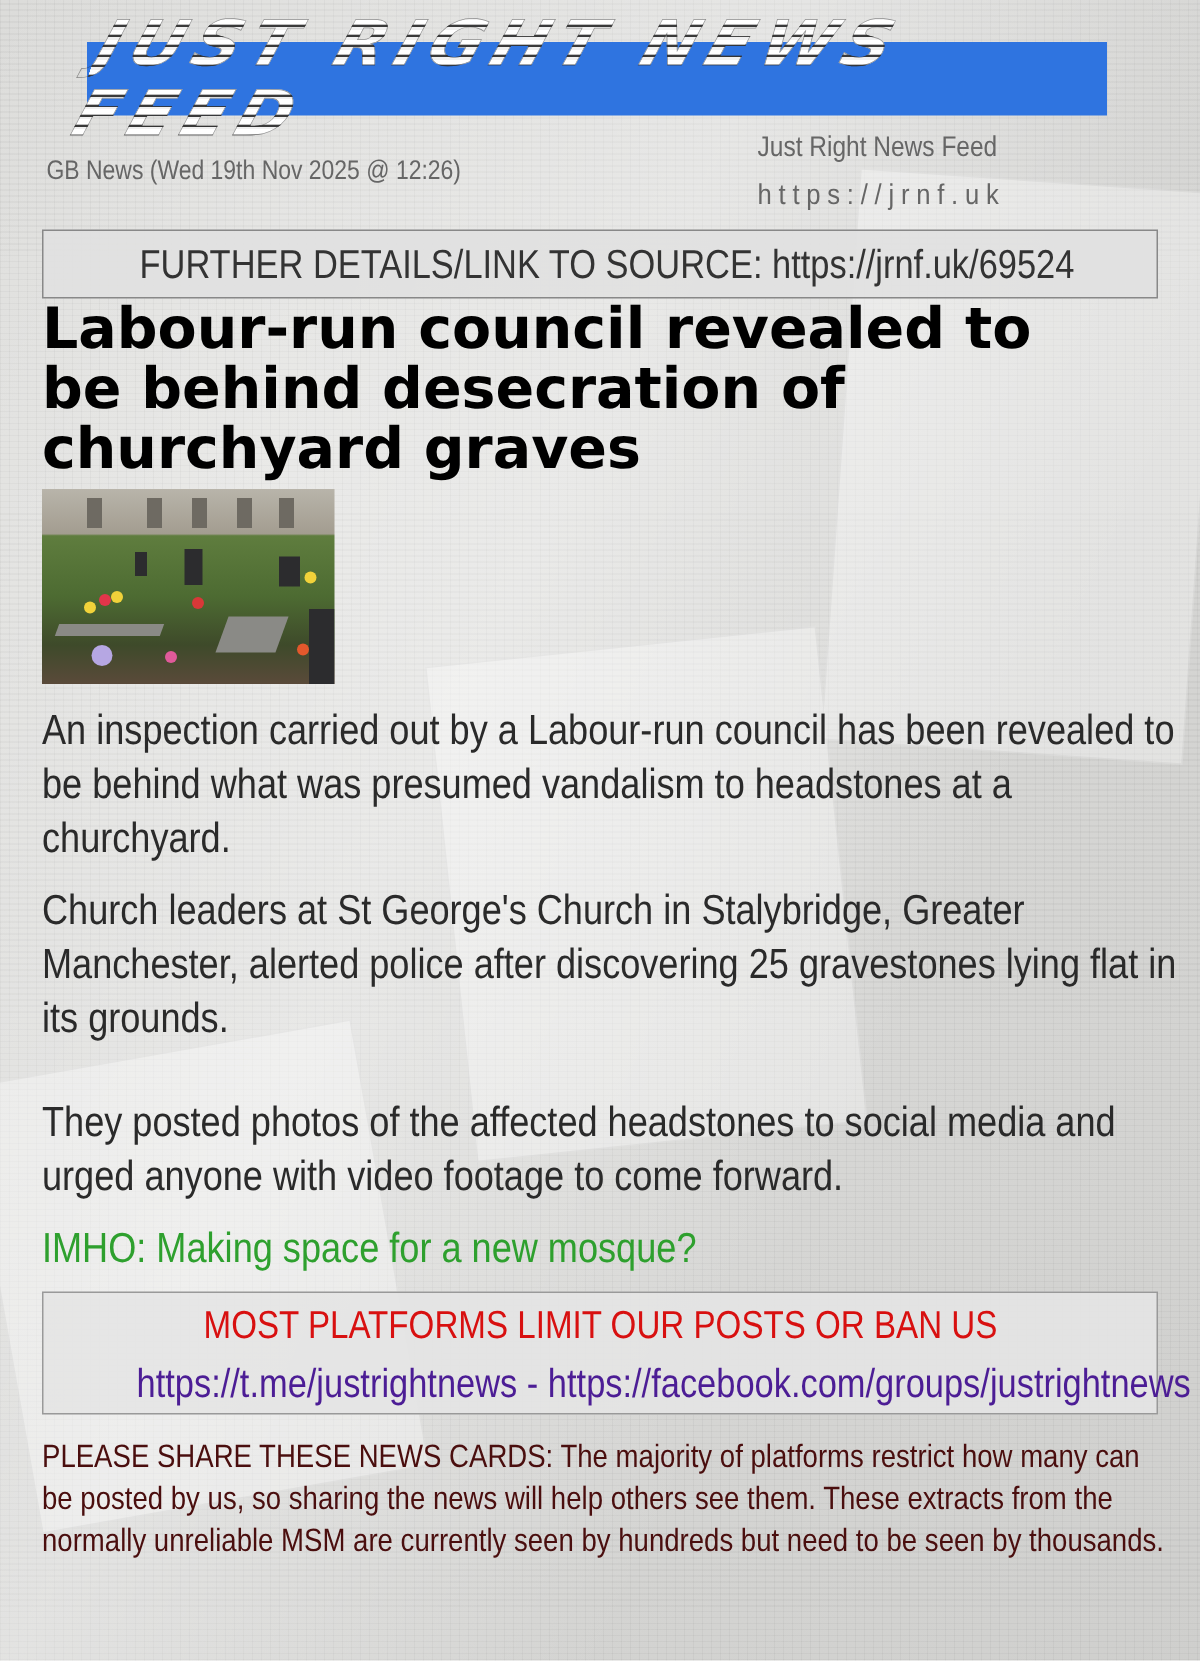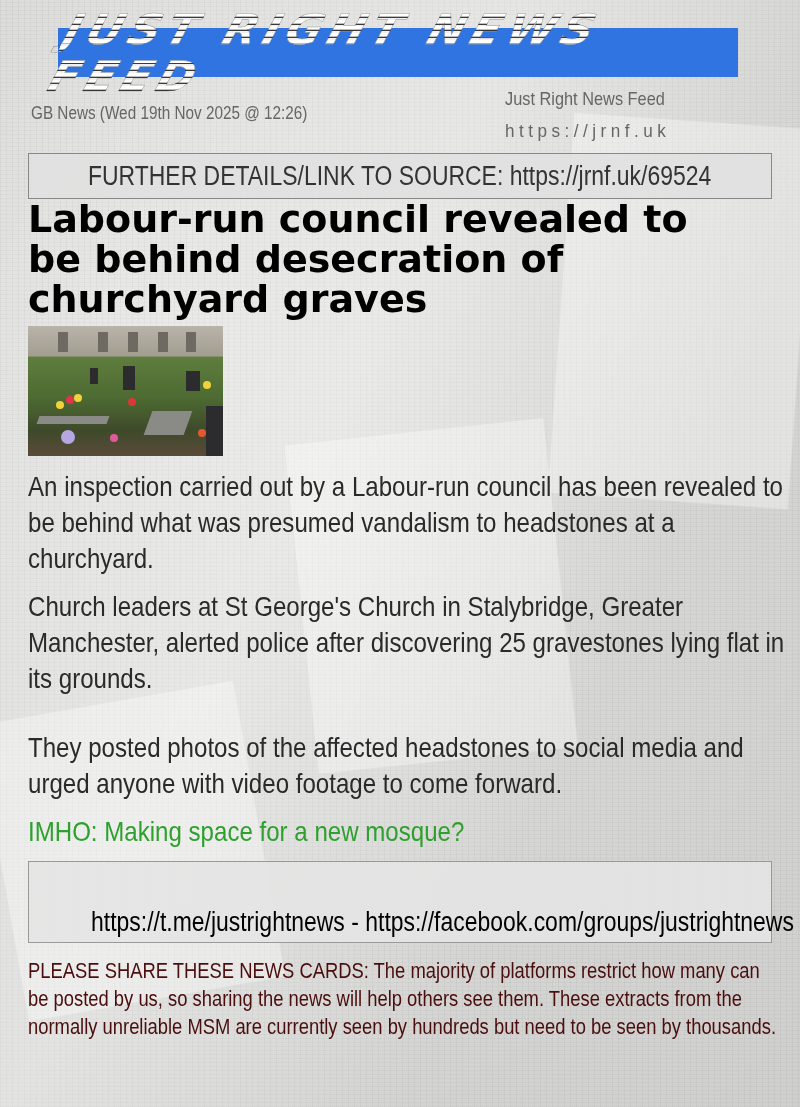--- a/index.html
+++ b/index.html
@@ -28,21 +28,21 @@
   }
   .source-meta {
     position: absolute; left: 31px; top: 103px; font-size: 18px; color: #666;
     transform: scaleX(0.85); transform-origin: left;
   }
   .brand-name { position: absolute; left: 505px; top: 88px; font-size: 19px; color: #666; transform: scaleX(0.86); transform-origin: left; }
   .brand-url { position: absolute; left: 505px; top: 120px; font-size: 19px; color: #666; letter-spacing: 5px; transform: scaleX(0.9); transform-origin: left; }
   .source-box {
     position: absolute; left: 28px; top: 153px; width: 742px; height: 44px;
     background: rgba(225,225,225,0.92); border: 1px solid #888;
-    display: flex; align-items: center; justify-content: center;
+    display: flex; align-items: center; justify-content: flex-end;
   }
   .source-box span { font-size: 27px; color: #333; transform: scaleX(0.85); white-space: nowrap; }
   .headline {
     position: absolute; left: 28px; top: 199px; width: 720px;
     font-family: "DejaVu Sans", sans-serif; font-weight: bold; font-size: 38px; line-height: 40px; color: #000;
   }
   .photo {
     position: absolute; left: 28px; top: 326px; width: 195px; height: 130px; overflow: hidden;
     background: linear-gradient(180deg, #b8b4aa 0%, #a39d90 23%, #5f7d3e 24%, #4d6b32 55%, #3e4a2a 80%, #5a4a3a 100%);
   }
@@ -57,21 +57,21 @@
   .p1 { top: 469px; }
   .p2 { top: 589px; }
   .p3 { top: 730px; }
   .opinion { top: 814px; color: #2ea02e; }
   .cta-box {
     position: absolute; left: 28px; top: 861px; width: 742px; height: 80px;
     background: rgba(228,228,228,0.9); border: 1px solid #999;
   }
   .cta-warning { position: absolute; left: 0; right: 0; top: 6px; text-align: center; font-size: 26px; color: #d81010; }
   .cta-warning span, .cta-links span { display: inline-block; transform: scaleX(0.85); white-space: nowrap; }
-  .cta-links { position: absolute; left: 0; right: 0; top: 45px; text-align: center; font-size: 27px; color: #000000; }
+  .cta-links { position: absolute; left: 0; right: 0; top: 45px; text-align: center; font-size: 27px; color: #4c1d95; }
   .share-text {
     position: absolute; left: 28px; top: 957px; width: 880px; font-size: 21.5px; line-height: 28px; color: #4a0e0e;
     transform: scaleX(0.855); transform-origin: left;
   }
 </style>
 </head>
 <body>
 
 <div class="bgsheet" style="left:300px;top:430px;width:260px;height:330px;transform:rotate(-6deg);"></div>
 <div class="bgsheet" style="left:560px;top:120px;width:240px;height:380px;transform:rotate(4deg);"></div>
@@ -112,18 +112,21 @@
   <div class="flower" style="left:175px;top:55px;background:#f1d23a;"></div>
   <div class="flower" style="left:170px;top:103px;background:#e3582c;"></div>
 </div>
 
 <div class="body-text p1">An inspection carried out by a Labour-run council has been revealed to be behind what was presumed vandalism to headstones at a churchyard.</div>
 <div class="body-text p2">Church leaders at St George's Church in Stalybridge, Greater Manchester, alerted police after discovering 25 gravestones lying flat in its grounds.</div>
 <div class="body-text p3">They posted photos of the affected headstones to social media and urged anyone with video footage to come forward.</div>
 <div class="body-text opinion">IMHO: Making space for a new mosque?</div>
 
 <div class="cta-box">
+  <div class="cta-warning">
+    <span>MOST PLATFORMS LIMIT OUR POSTS OR BAN US</span>
+  </div>
   <div class="cta-links">
     <span>https://t.me/justrightnews - https://facebook.com/groups/justrightnews</span>
   </div>
 </div>
 
 <div class="share-text">PLEASE SHARE THESE NEWS CARDS: The majority of platforms restrict how many can be posted by us, so sharing the news will help others see them. These extracts from the normally unreliable MSM are currently seen by hundreds but need to be seen by thousands.</div>
 
 </body></html>

